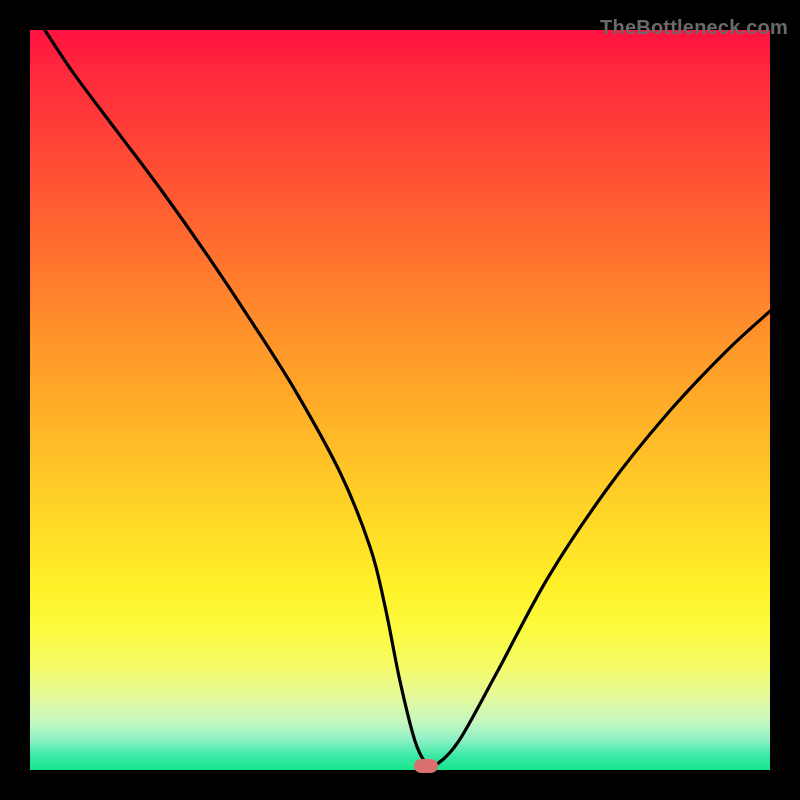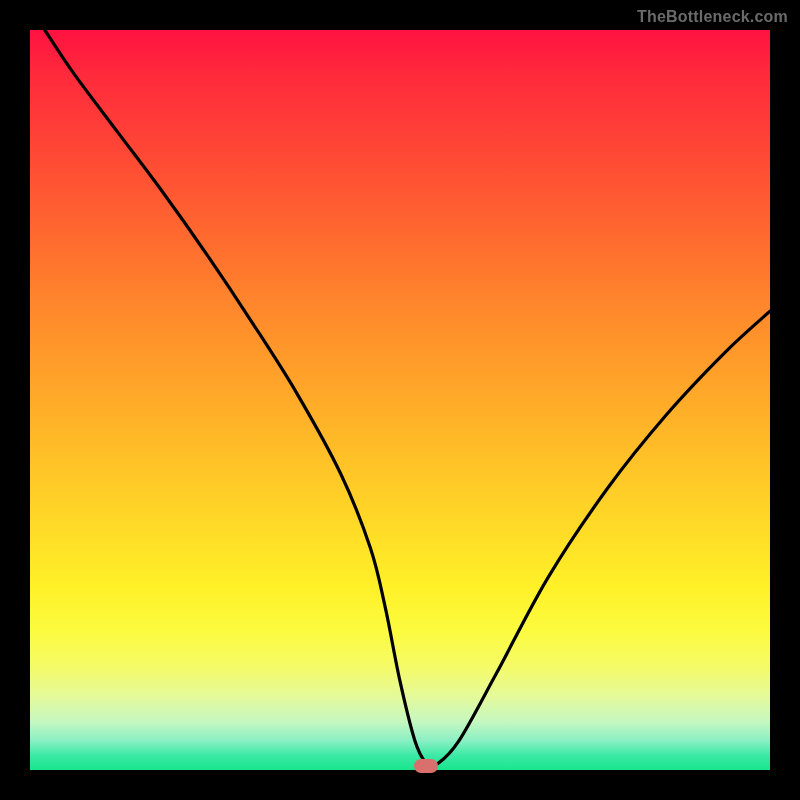--- a/index.html
+++ b/index.html
@@ -12,24 +12,24 @@
     overflow: hidden;
   }
   .container {
     position: relative;
     width: 800px;
     height: 800px;
     background: #000000;
   }
   .watermark {
     position: absolute;
-    top: 8px;
+    top: 16px;
     right: 12px;
     color: #6a6a6a;
-    font-size: 16px;
+    font-size: 20px;
     font-weight: 600;
     letter-spacing: 0.2px;
     z-index: 5;
   }
   .plot-area {
     position: absolute;
     left: 30px;
     top: 30px;
     width: 740px;
     height: 740px;

